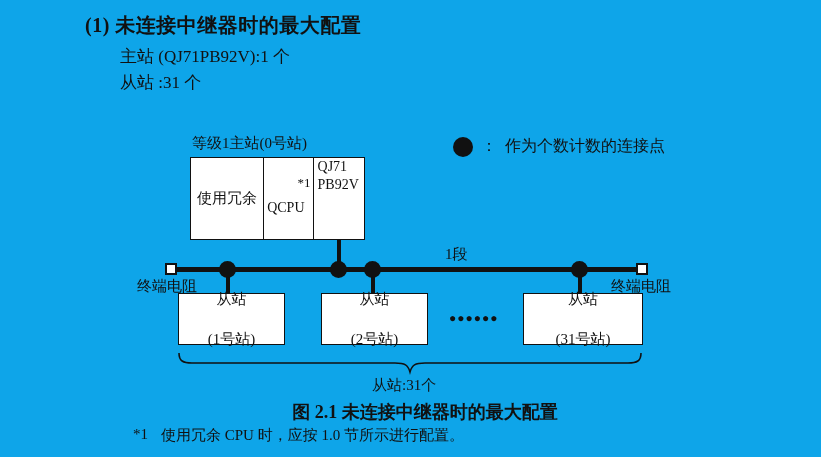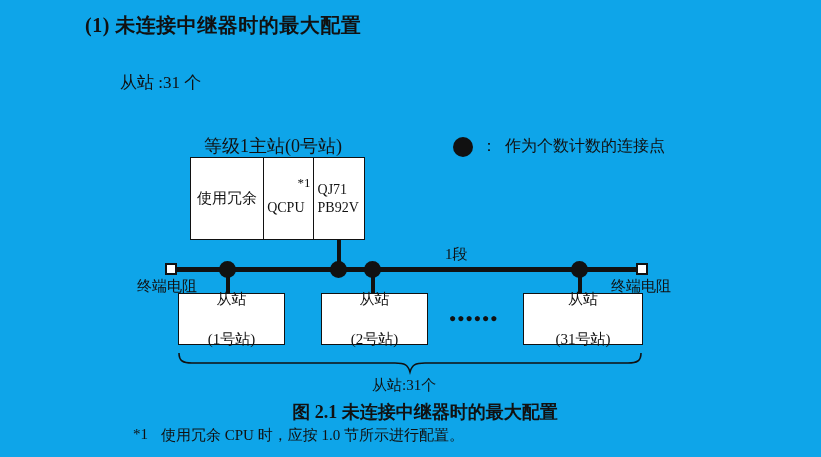--- a/index.html
+++ b/index.html
@@ -10,32 +10,32 @@
     font-family:"Liberation Serif","DejaVu Serif",serif;
     color:#111111;
     overflow:hidden;
   }
   .abs{position:absolute;}
   
   .title{left:85px;top:12px;font-size:20px;font-weight:bold;letter-spacing:0.5px;}
   .hline1{left:120px;top:45px;font-size:17px;}
   .hline2{left:120px;top:71px;font-size:17px;}
   
-  .master-label{left:204px;top:134px;font-size:18px;text-align:right;}
+  .master-label{left:192px;top:134px;font-size:15px;text-align:right;}
   .master-box{
     left:190px;top:157px;width:175px;height:83px;
     border:1.5px solid #111;box-sizing:border-box;
     display:flex;background:#fff;
   }
   .cell{box-sizing:border-box;height:100%;}
   .cell-power{width:73px;display:flex;align-items:center;justify-content:center;font-size:15px;}
   .cell-cpu{width:50px;border-left:1.2px solid #111;position:relative;font-size:14px;}
   .cell-cpu .ref{position:absolute;top:17px;right:2px;font-size:13px;}
   .cell-cpu .cpu{position:absolute;top:42px;left:3px;font-size:14px;}
-  .cell-mod{width:52px;border-left:1.2px solid #111;display:flex;flex-direction:column;justify-content:center;padding-left:4px;font-size:14px;line-height:1.25;}
+  .cell-mod{width:52px;border-left:1.2px solid #111;display:flex;flex-direction:column;padding-left:4px;font-size:14px;line-height:1.25;}
   
   .legend{left:453px;top:136px;display:flex;align-items:center;gap:8px;font-size:16px;}
   .legend-dot{width:20px;height:20px;border-radius:50%;background:#111;}
   
   .bus-line{left:171px;top:267px;width:471px;height:5px;background:#111;}
   .term-sq{width:12px;height:12px;background:#fff;border:2px solid #111;box-sizing:border-box;top:263px;}
   .term-sq.left{left:165px;}
   .term-sq.right{left:636px;}
   .term-label{font-size:15px;top:277px;}
   .term-label.left{left:137px;}
@@ -57,20 +57,21 @@
   .count-label{left:372px;top:376px;font-size:15px;}
   .caption{left:30px;top:400px;width:790px;text-align:center;font-size:18px;font-weight:bold;}
   .footnote{left:133px;top:426px;font-size:15px;display:flex;gap:13px;}
 </style>
 </head>
 <body>
 
 <div class="page">
 
   <div class="abs title">(1) 未连接中继器时的最大配置</div>
+  <div class="abs hline1">主站 (QJ71PB92V):1 个</div>
   <div class="abs hline2">从站 :31 个</div>
 
   <div class="abs legend">
     <span class="legend-dot"></span>
     <span>：</span>
     <span>作为个数计数的连接点</span>
   </div>
 
   <div class="abs master-label">等级1主站(0号站)</div>
   <div class="abs master-box">

